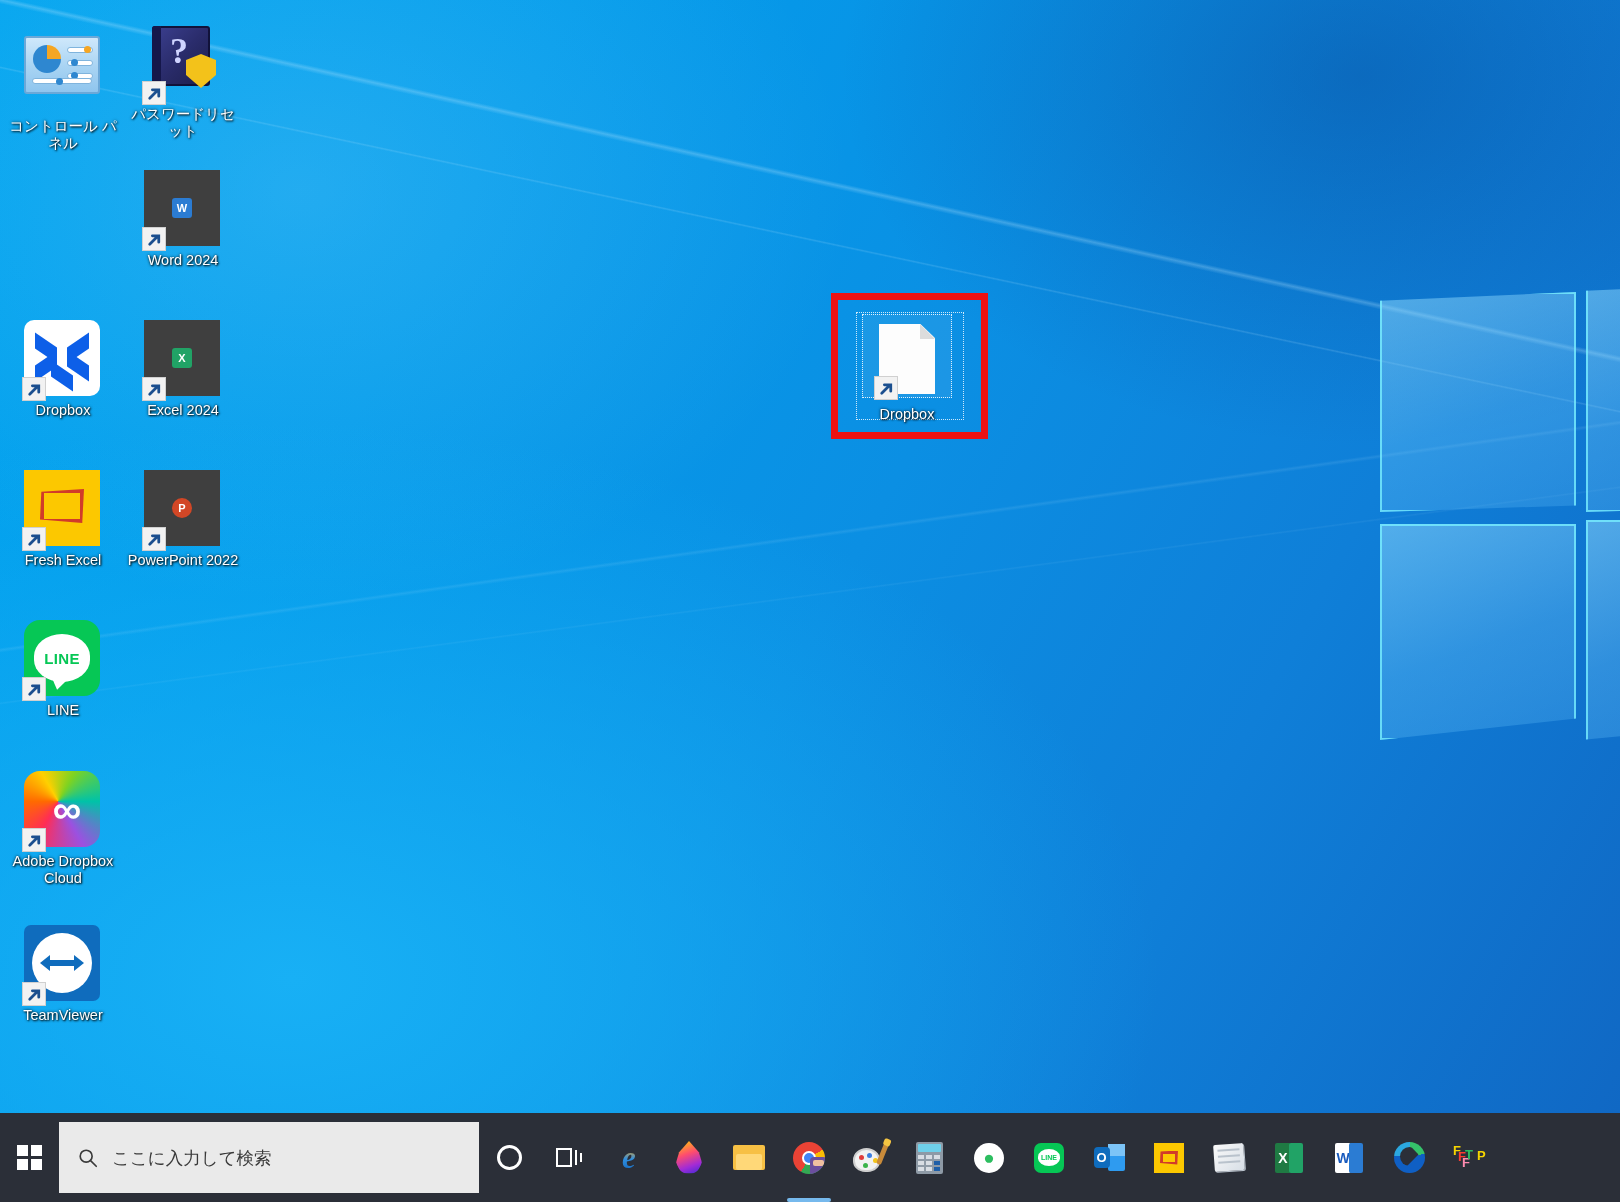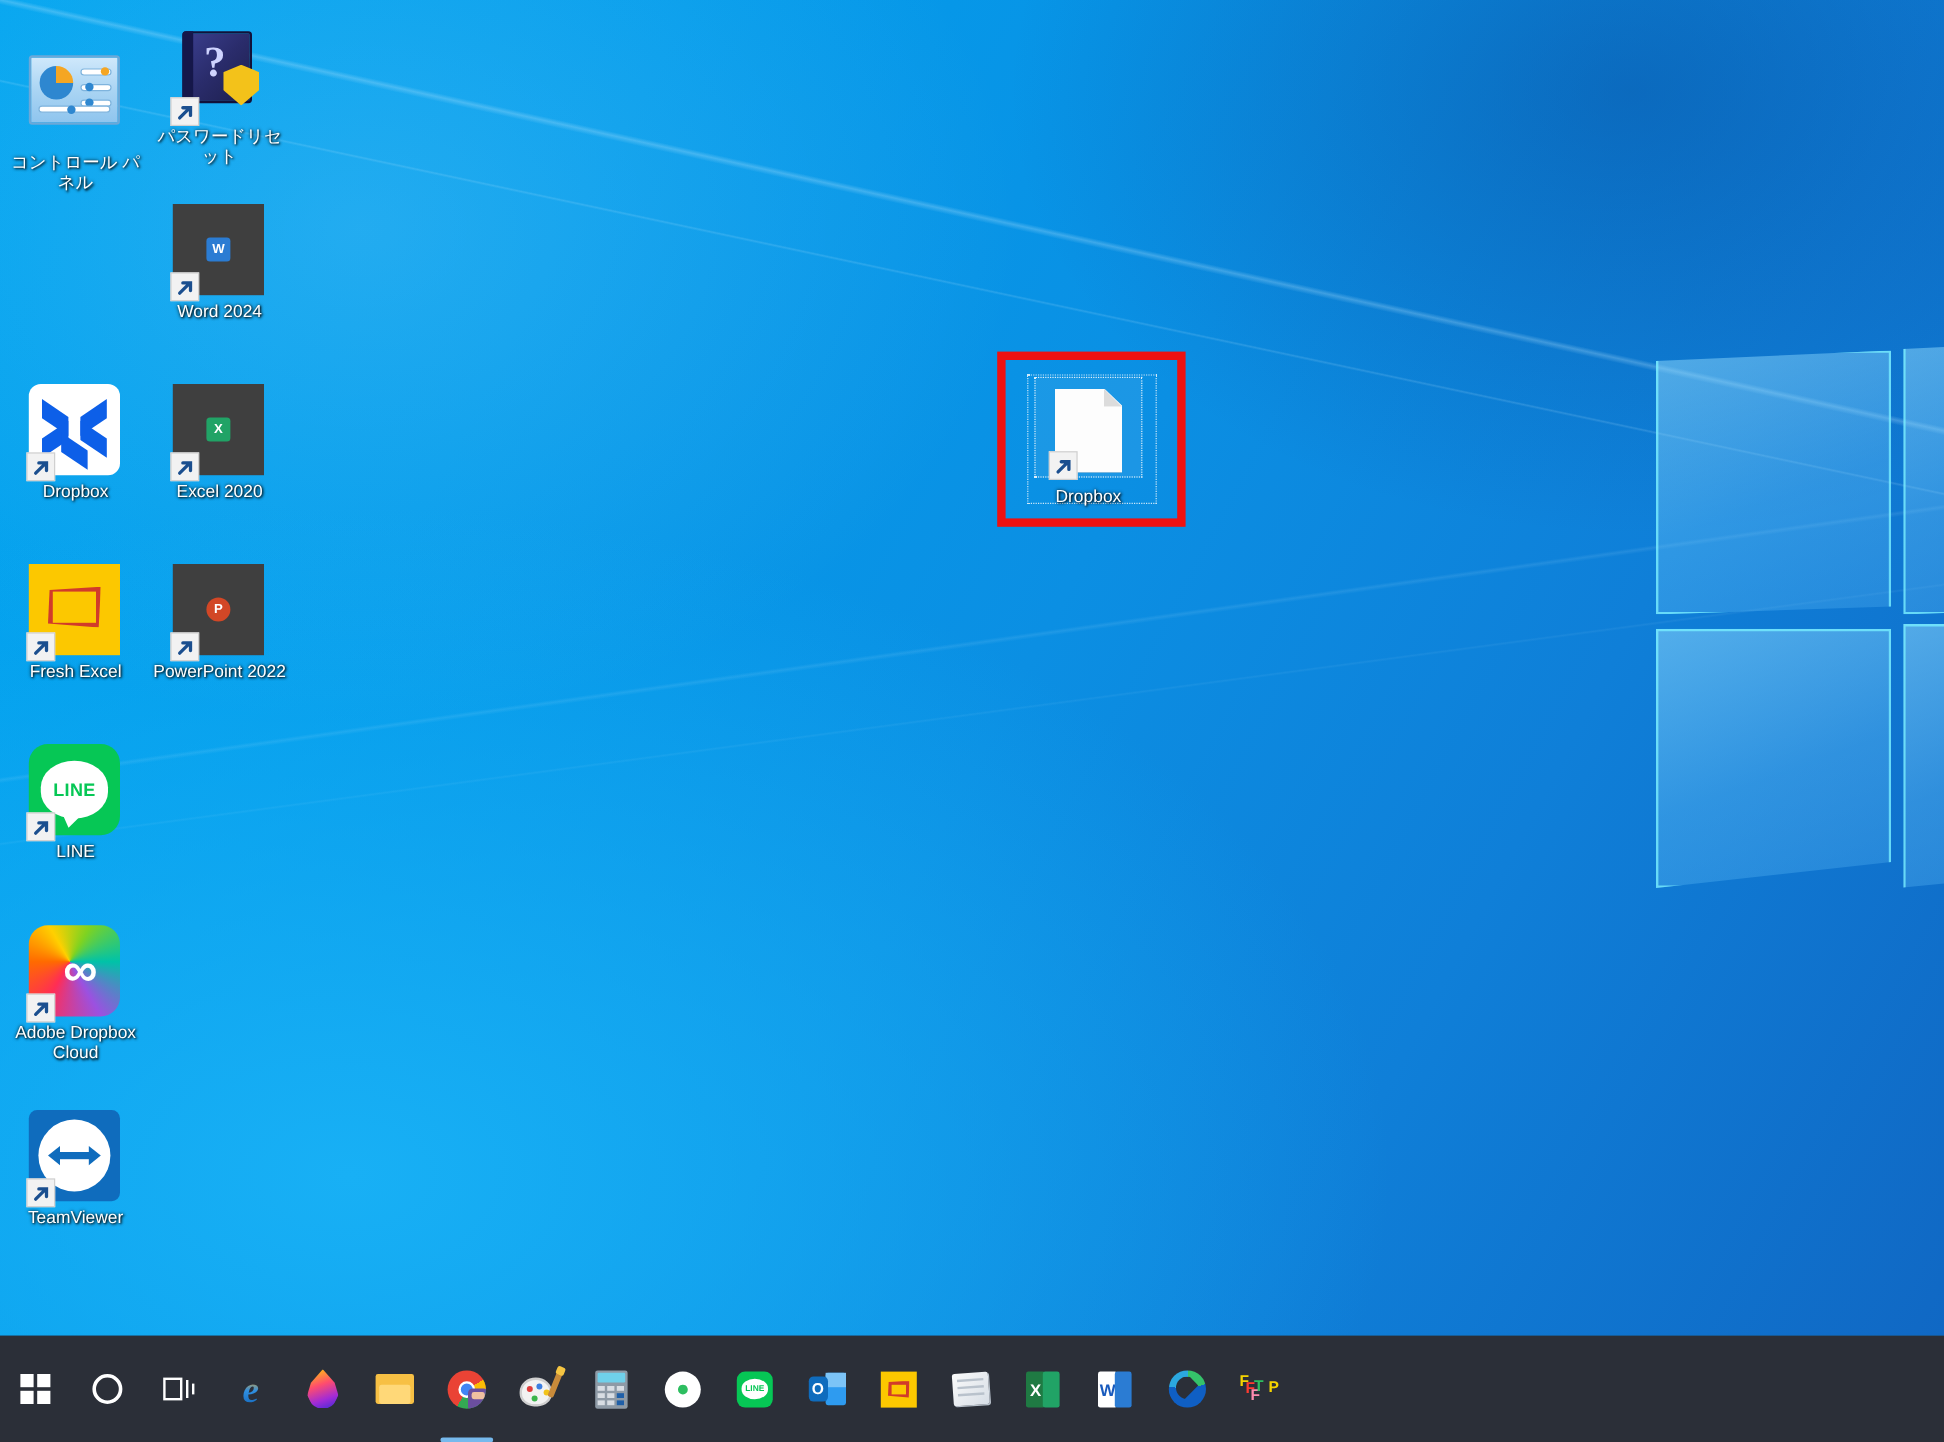--- a/index.html
+++ b/index.html
@@ -262,21 +262,21 @@
   <div class="ray" id="ray4"></div>
 
   <div id="heroLogo">
     <div class="pane" id="paneTL"></div>
     <div class="pane" id="paneTR"></div>
     <div class="pane" id="paneBL"></div>
     <div class="pane" id="paneBR"></div>
   </div>
 </div>
 
-<div class="icon" style="left:4px;  top:36px;">
+<div class="icon" style="left:4px;  top:26px;">
   <div class="glyph">
     <div class="cp-art">
       <div class="cp-pie"></div>
       <div class="cp-row" style="top:9px;  width:26px;"></div>
       <div class="cp-dot" style="right:7px; top:8px; background:#f5a623;"></div>
       <div class="cp-row" style="top:22px; width:26px;"></div>
       <div class="cp-dot" style="right:20px;top:21px;"></div>
       <div class="cp-row" style="top:35px; width:26px;"></div>
       <div class="cp-dot" style="right:20px;top:34px;"></div>
       <div class="cp-bar"></div>
@@ -341,21 +341,21 @@
   <div class="glyph">
     <div class="thumb-dark">
       <div class="mini-office" style="background:#21a366;">X</div>
     </div>
     <div class="shortcut-arrow">
       <svg viewBox="0 0 16 16">
           <path d="M3.5 12.5 L11 5 M6 4.5 H12 V10.5" stroke="#1b4f8f" stroke-width="2.6" fill="none" stroke-linecap="round"></path>
         </svg>
     </div>
   </div>
-  <div class="label">Excel 2020</div>
+  <div class="label">Excel 2024</div>
 </div>
 
 <div class="icon" style="left:4px;   top:470px;">
   <div class="glyph">
     <div class="fp-art">
         <div class="fp-quad"></div>
       </div>
     <div class="shortcut-arrow">
       <svg viewBox="0 0 16 16">
           <path d="M3.5 12.5 L11 5 M6 4.5 H12 V10.5" stroke="#1b4f8f" stroke-width="2.6" fill="none" stroke-linecap="round"></path>
@@ -451,20 +451,27 @@
 
   <div id="startBtn">
     <div class="winlogo">
       <i></i>
         <i></i>
         <i></i>
         <i></i>
     </div>
   </div>
 
+  <div id="searchBox">
+    <svg class="mag" viewBox="0 0 24 24">
+      <circle cx="10" cy="10" r="6.5" stroke="#3a3a3a" stroke-width="1.8" fill="none"></circle>
+      <line x1="14.8" y1="14.8" x2="21" y2="21" stroke="#3a3a3a" stroke-width="1.8" stroke-linecap="round"></line>
+    </svg>
+    <span class="ph">ここに入力して検索</span>
+  </div>
 
   <div id="tbIcons">
 
     <div class="tbitem">
       <div class="art">
           <div class="cortana-o"></div>
         </div>
     </div>
 
     <div class="tbitem">

